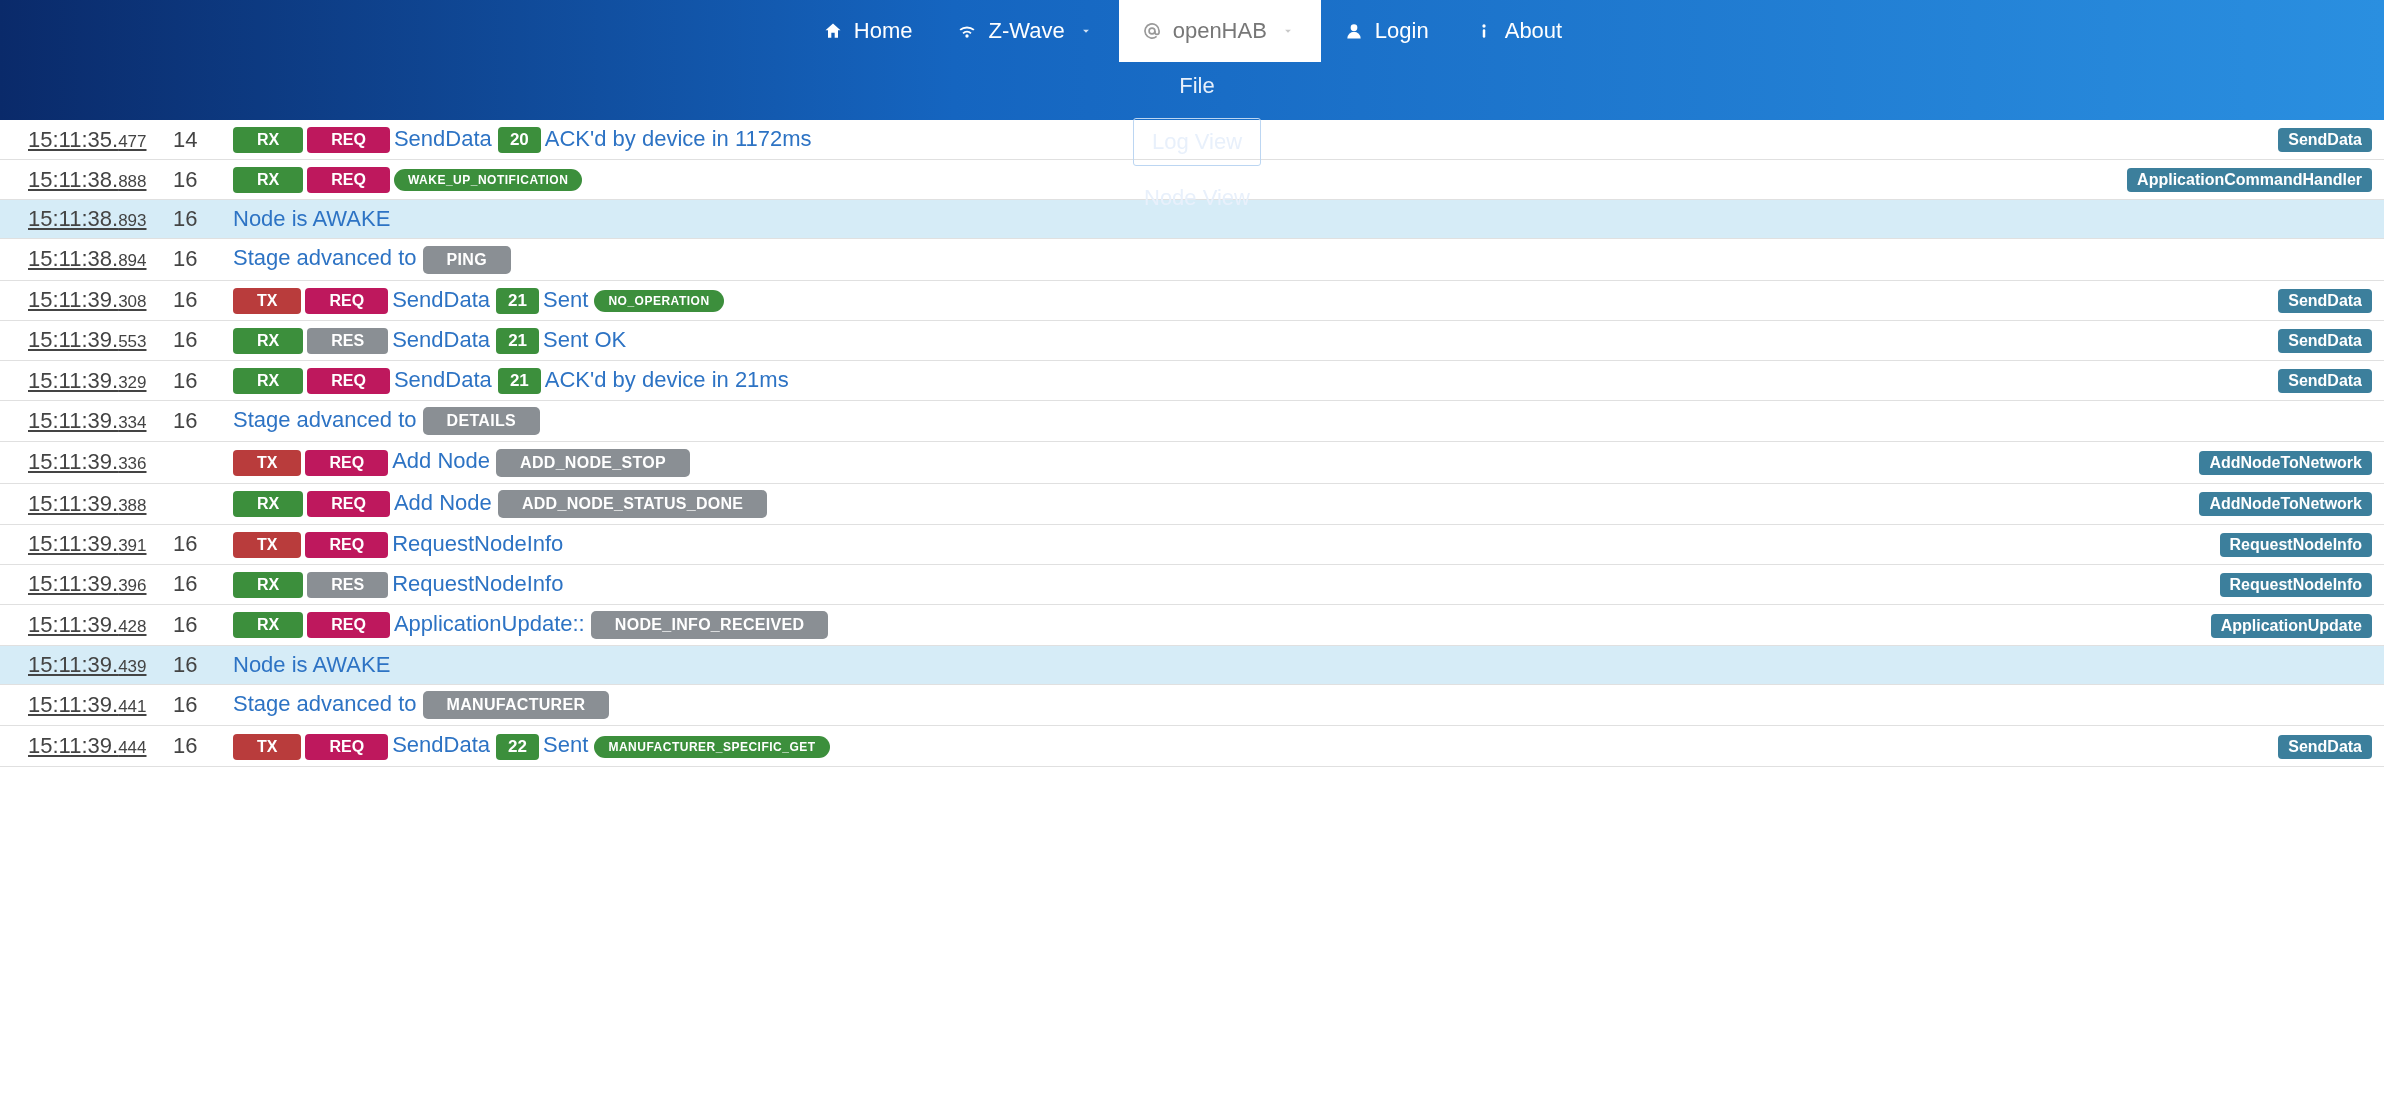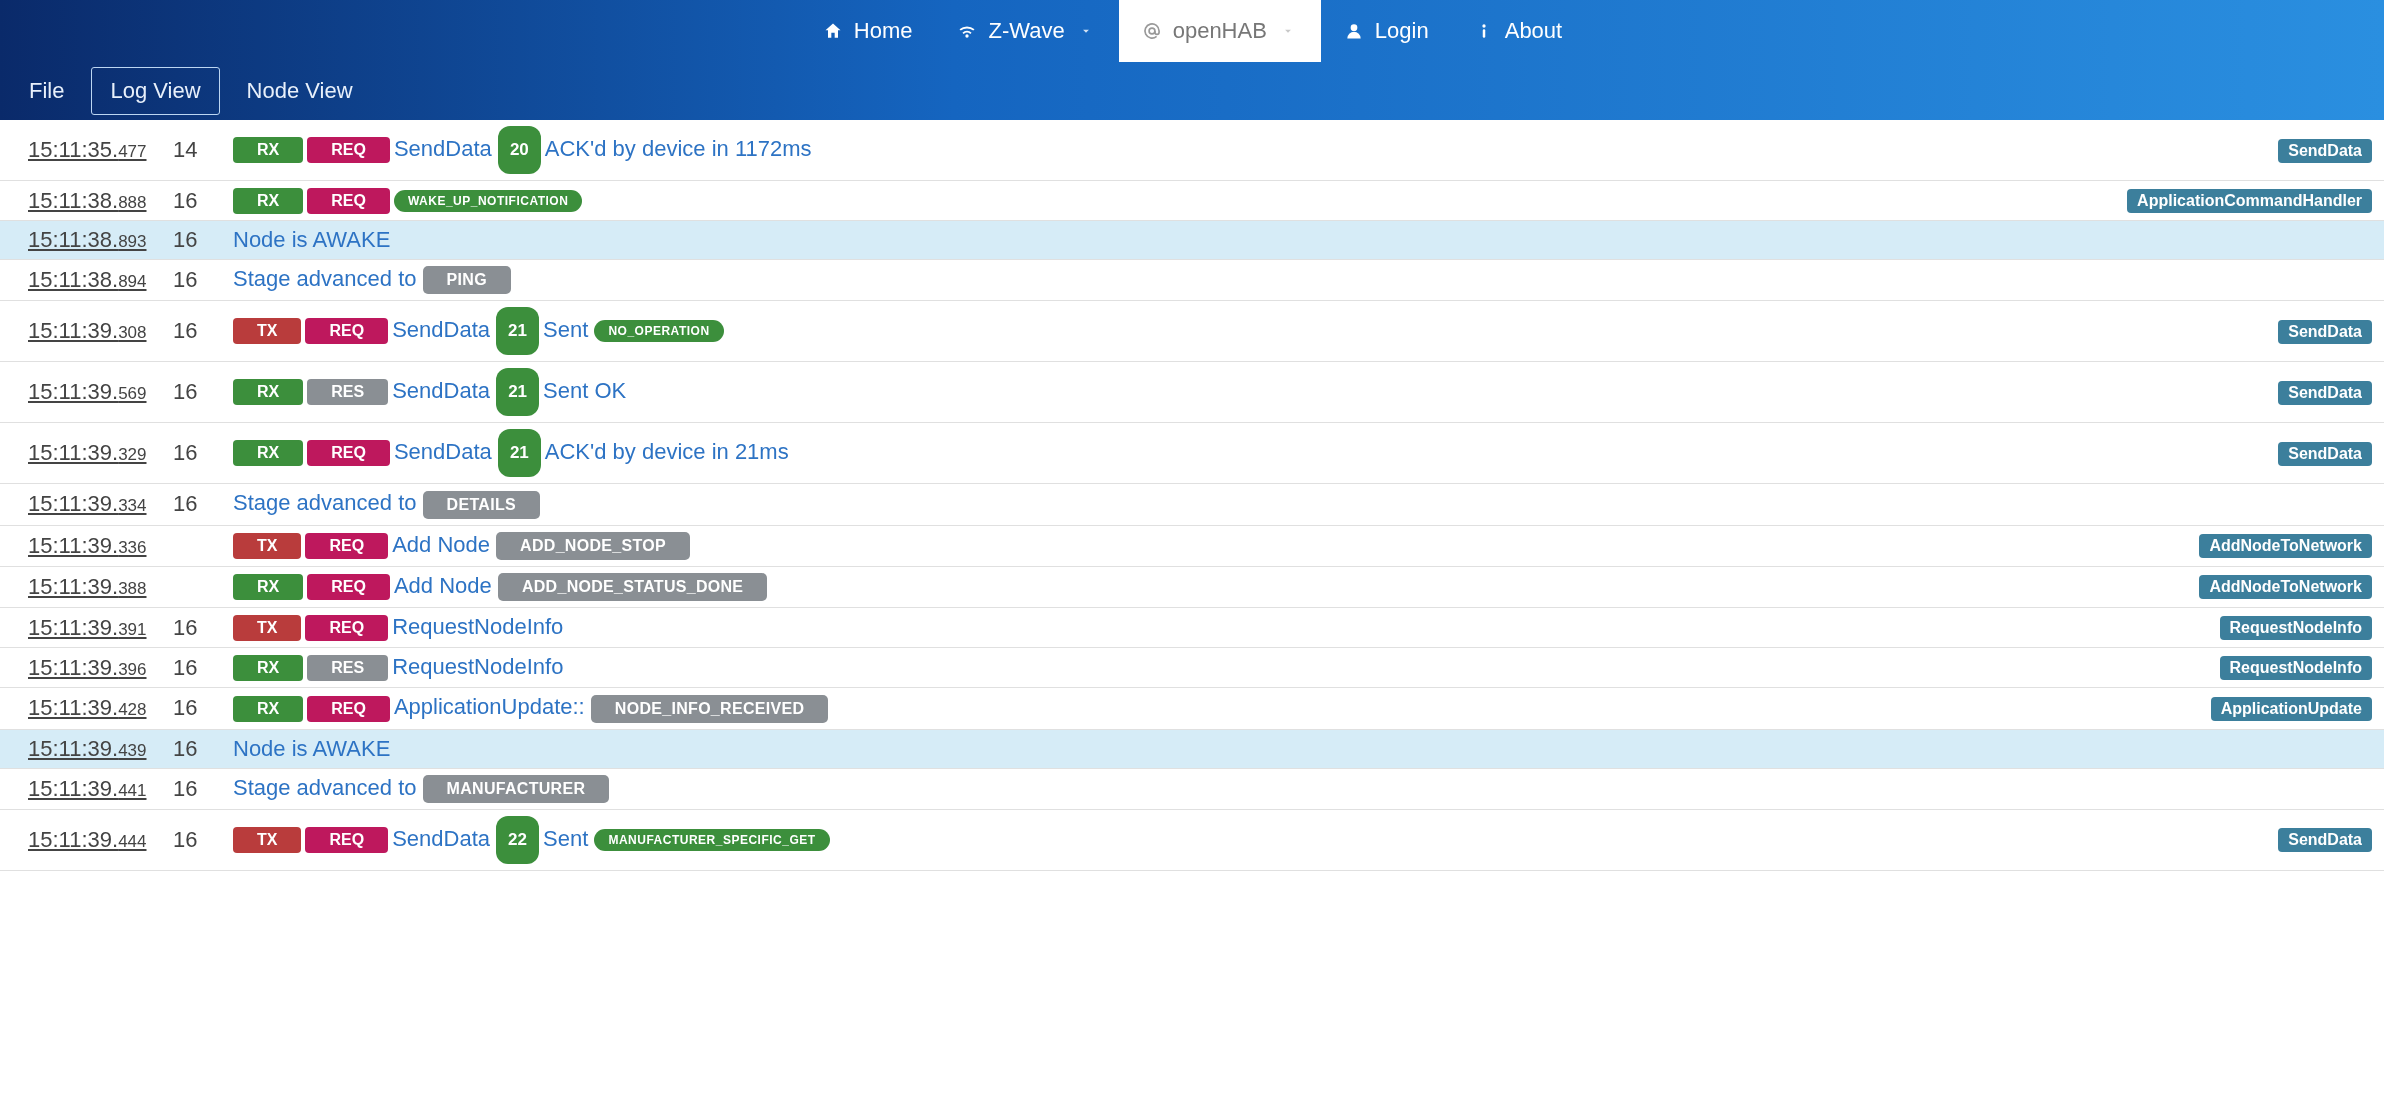--- a/index.html
+++ b/index.html
@@ -35,20 +35,21 @@
     color: #777;
   }
   .mainnav .item .chev { font-size: 14px; opacity: 0.8; }
   .mainnav .item .ic { width: 22px; height: 22px; display: inline-flex; align-items: center; justify-content: center; }
   .subnav {
     display: flex;
     align-items: center;
     height: 58px;
     padding-left: 10px;
     gap: 8px;
+    flex-direction: column;
   }
   .subnav .tab {
     padding: 10px 18px;
     color: #e8f0fb;
     font-size: 22px;
     cursor: pointer;
     border: 1px solid transparent;
     border-radius: 3px;
   }
   .subnav .tab.active {
@@ -82,22 +83,22 @@
     line-height: 22px;
     vertical-align: middle;
     margin-right: 4px;
   }
   .b-rx   { background: #3c8f3c; }
   .b-tx   { background: #b93c3c; }
   .b-req  { background: #be185d; }
   .b-res  { background: #8a8f94; }
   .b-counter {
     background: #3c8f3c;
-    border-radius: 12px;
-    padding: 13px 12px;
+    border-radius: 4px;
+    padding: 2px 12px;
     font-size: 17px;
   }
   .b-pill-green {
     background: #3c8f3c;
     border-radius: 14px;
     padding: 0 14px;
     font-size: 12px;
     font-weight: 700;
     letter-spacing: 0.5px;
   }
@@ -213,21 +214,21 @@
         <td class="col-msg"><span class="link">Stage advanced to </span> <span class="badge b-pill-grey">PING</span></td>
         <td class="col-right"></td>
       </tr>
       <tr>
         <td class="col-time">15:11:39.<span class="ms">308</span></td>
         <td class="col-node">16</td>
         <td class="col-msg"><span class="badge b-tx">TX</span><span class="badge b-req">REQ</span><span class="link">SendData</span> <span class="badge b-counter">21</span><span class="link">Sent</span> <span class="badge b-pill-green">NO_OPERATION</span></td>
         <td class="col-right"><span class="right-badge">SendData</span></td>
       </tr>
       <tr>
-        <td class="col-time">15:11:39.<span class="ms">569</span></td>
+        <td class="col-time">15:11:39.<span class="ms">553</span></td>
         <td class="col-node">16</td>
         <td class="col-msg"><span class="badge b-rx">RX</span><span class="badge b-res">RES</span><span class="link">SendData</span> <span class="badge b-counter">21</span><span class="link">Sent OK</span> </td>
         <td class="col-right"><span class="right-badge">SendData</span></td>
       </tr>
       <tr>
         <td class="col-time">15:11:39.<span class="ms">329</span></td>
         <td class="col-node">16</td>
         <td class="col-msg"><span class="badge b-rx">RX</span><span class="badge b-req">REQ</span><span class="link">SendData</span> <span class="badge b-counter">21</span><span class="link">ACK'd by device in 21ms</span> </td>
         <td class="col-right"><span class="right-badge">SendData</span></td>
       </tr>

